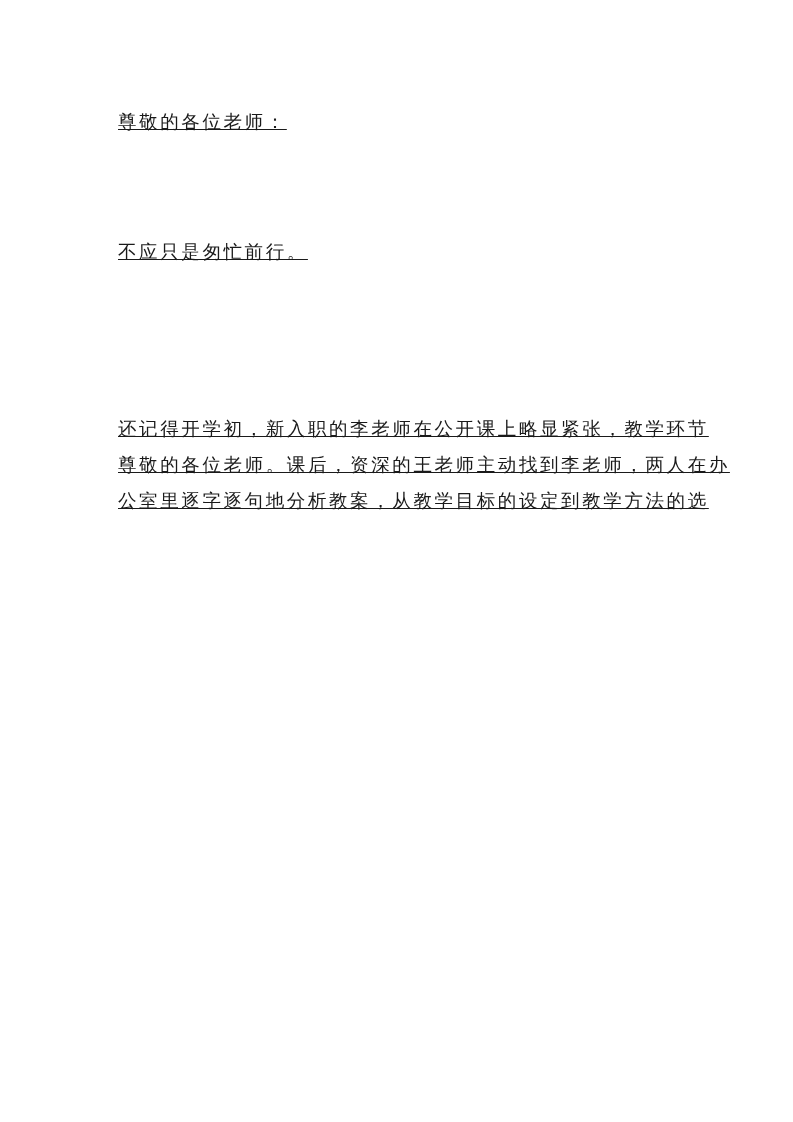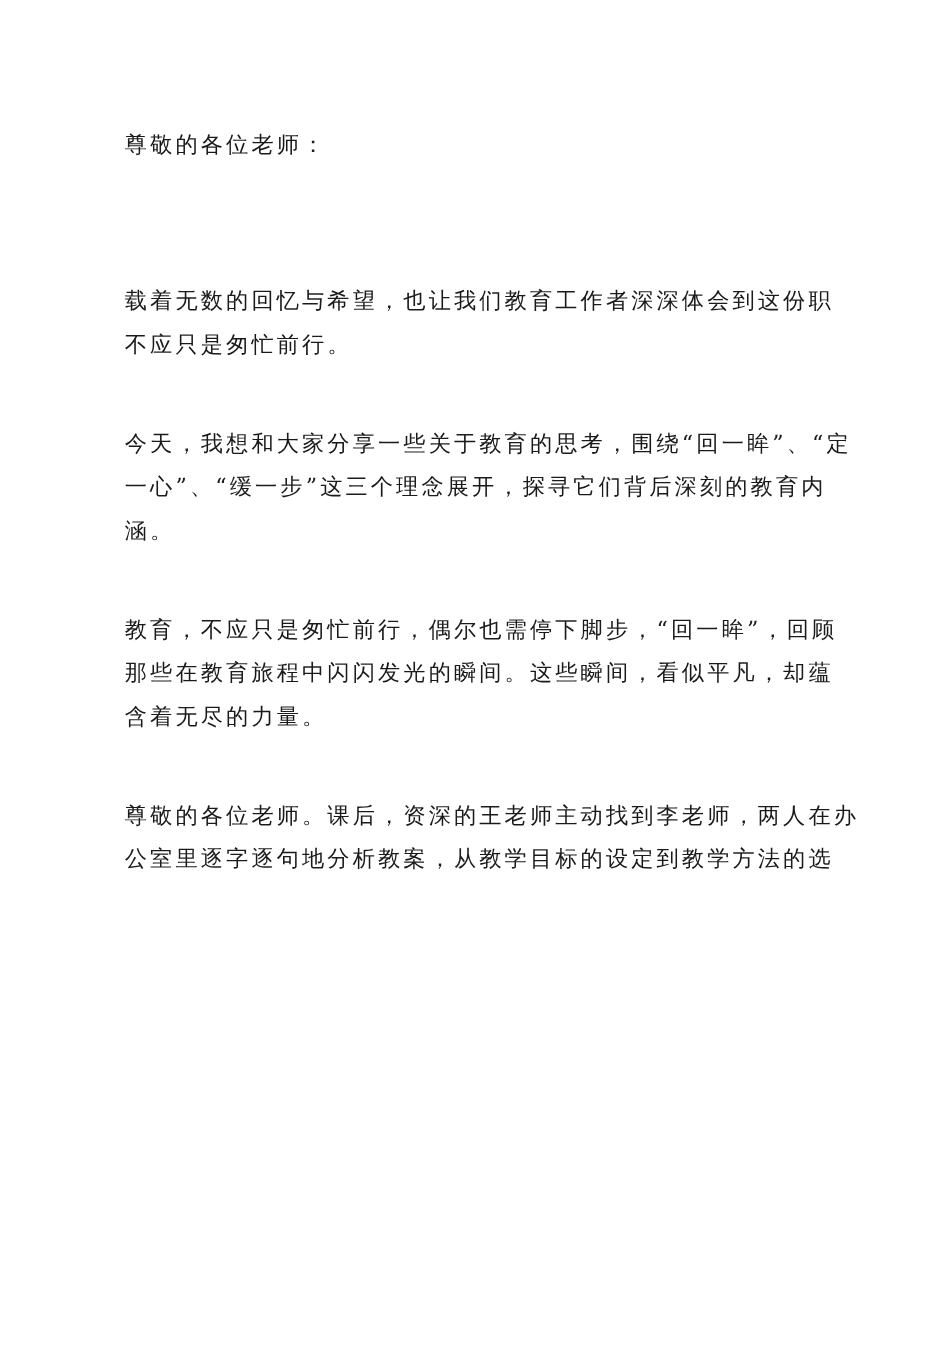--- a/index.html
+++ b/index.html
@@ -10,23 +10,24 @@
     body {
       width: 793px;
       height: 1122px;
       position: relative;
       overflow: hidden;
       font-family: "DejaVu Serif", "Liberation Serif", serif;
       color: #1a1a1a;
     }
     .page {
       position: absolute;
-      left: 104px;
+      left: 118px;
       top: 104px;
       width: 560px;
+      text-decoration: underline;
     }
     .line {
       font-size: 18.5px;
       line-height: 36px;
       letter-spacing: 2.6px;
       white-space: nowrap;
       height: 36px;
     }
     .para {
       margin: 0;
@@ -39,38 +40,28 @@
 <body>
 
 <div class="page">
 
   <div class="line">尊敬的各位老师：</div>
   <div class="gap"></div>
 
   <div class="gap"></div>
 
   <div class="para">
-    <div class="line">载着无数的回忆与希望，也让我们教育工作者深深体会到这份职</div>
     <div class="line">不应只是匆忙前行。</div>
   </div>
   <div class="gap"></div>
 
-  <div class="para">
-    <div class="line">今天，我想和大家分享一些关于教育的思考，围绕“回一眸”、“定</div>
-    <div class="line">一心”、“缓一步”这三个理念展开，探寻它们背后深刻的教育内</div>
-    <div class="line">涵。</div>
-  </div>
   <div class="gap"></div>
 
 
-  <div class="para">
-    <div class="line">教育，不应只是匆忙前行，偶尔也需停下脚步，“回一眸”，回顾</div>
-    <div class="line">那些在教育旅程中闪闪发光的瞬间。这些瞬间，看似平凡，却蕴</div>
-    <div class="line">含着无尽的力量。</div>
-  </div>
   <div class="gap"></div>
 
   <div class="para">
+    <div class="line">还记得开学初，新入职的李老师在公开课上略显紧张，教学环节</div>
     <div class="line">尊敬的各位老师。课后，资深的王老师主动找到李老师，两人在办</div>
     <div class="line">公室里逐字逐句地分析教案，从教学目标的设定到教学方法的选</div>
   </div>
 
 </div>
 
 </body></html>

